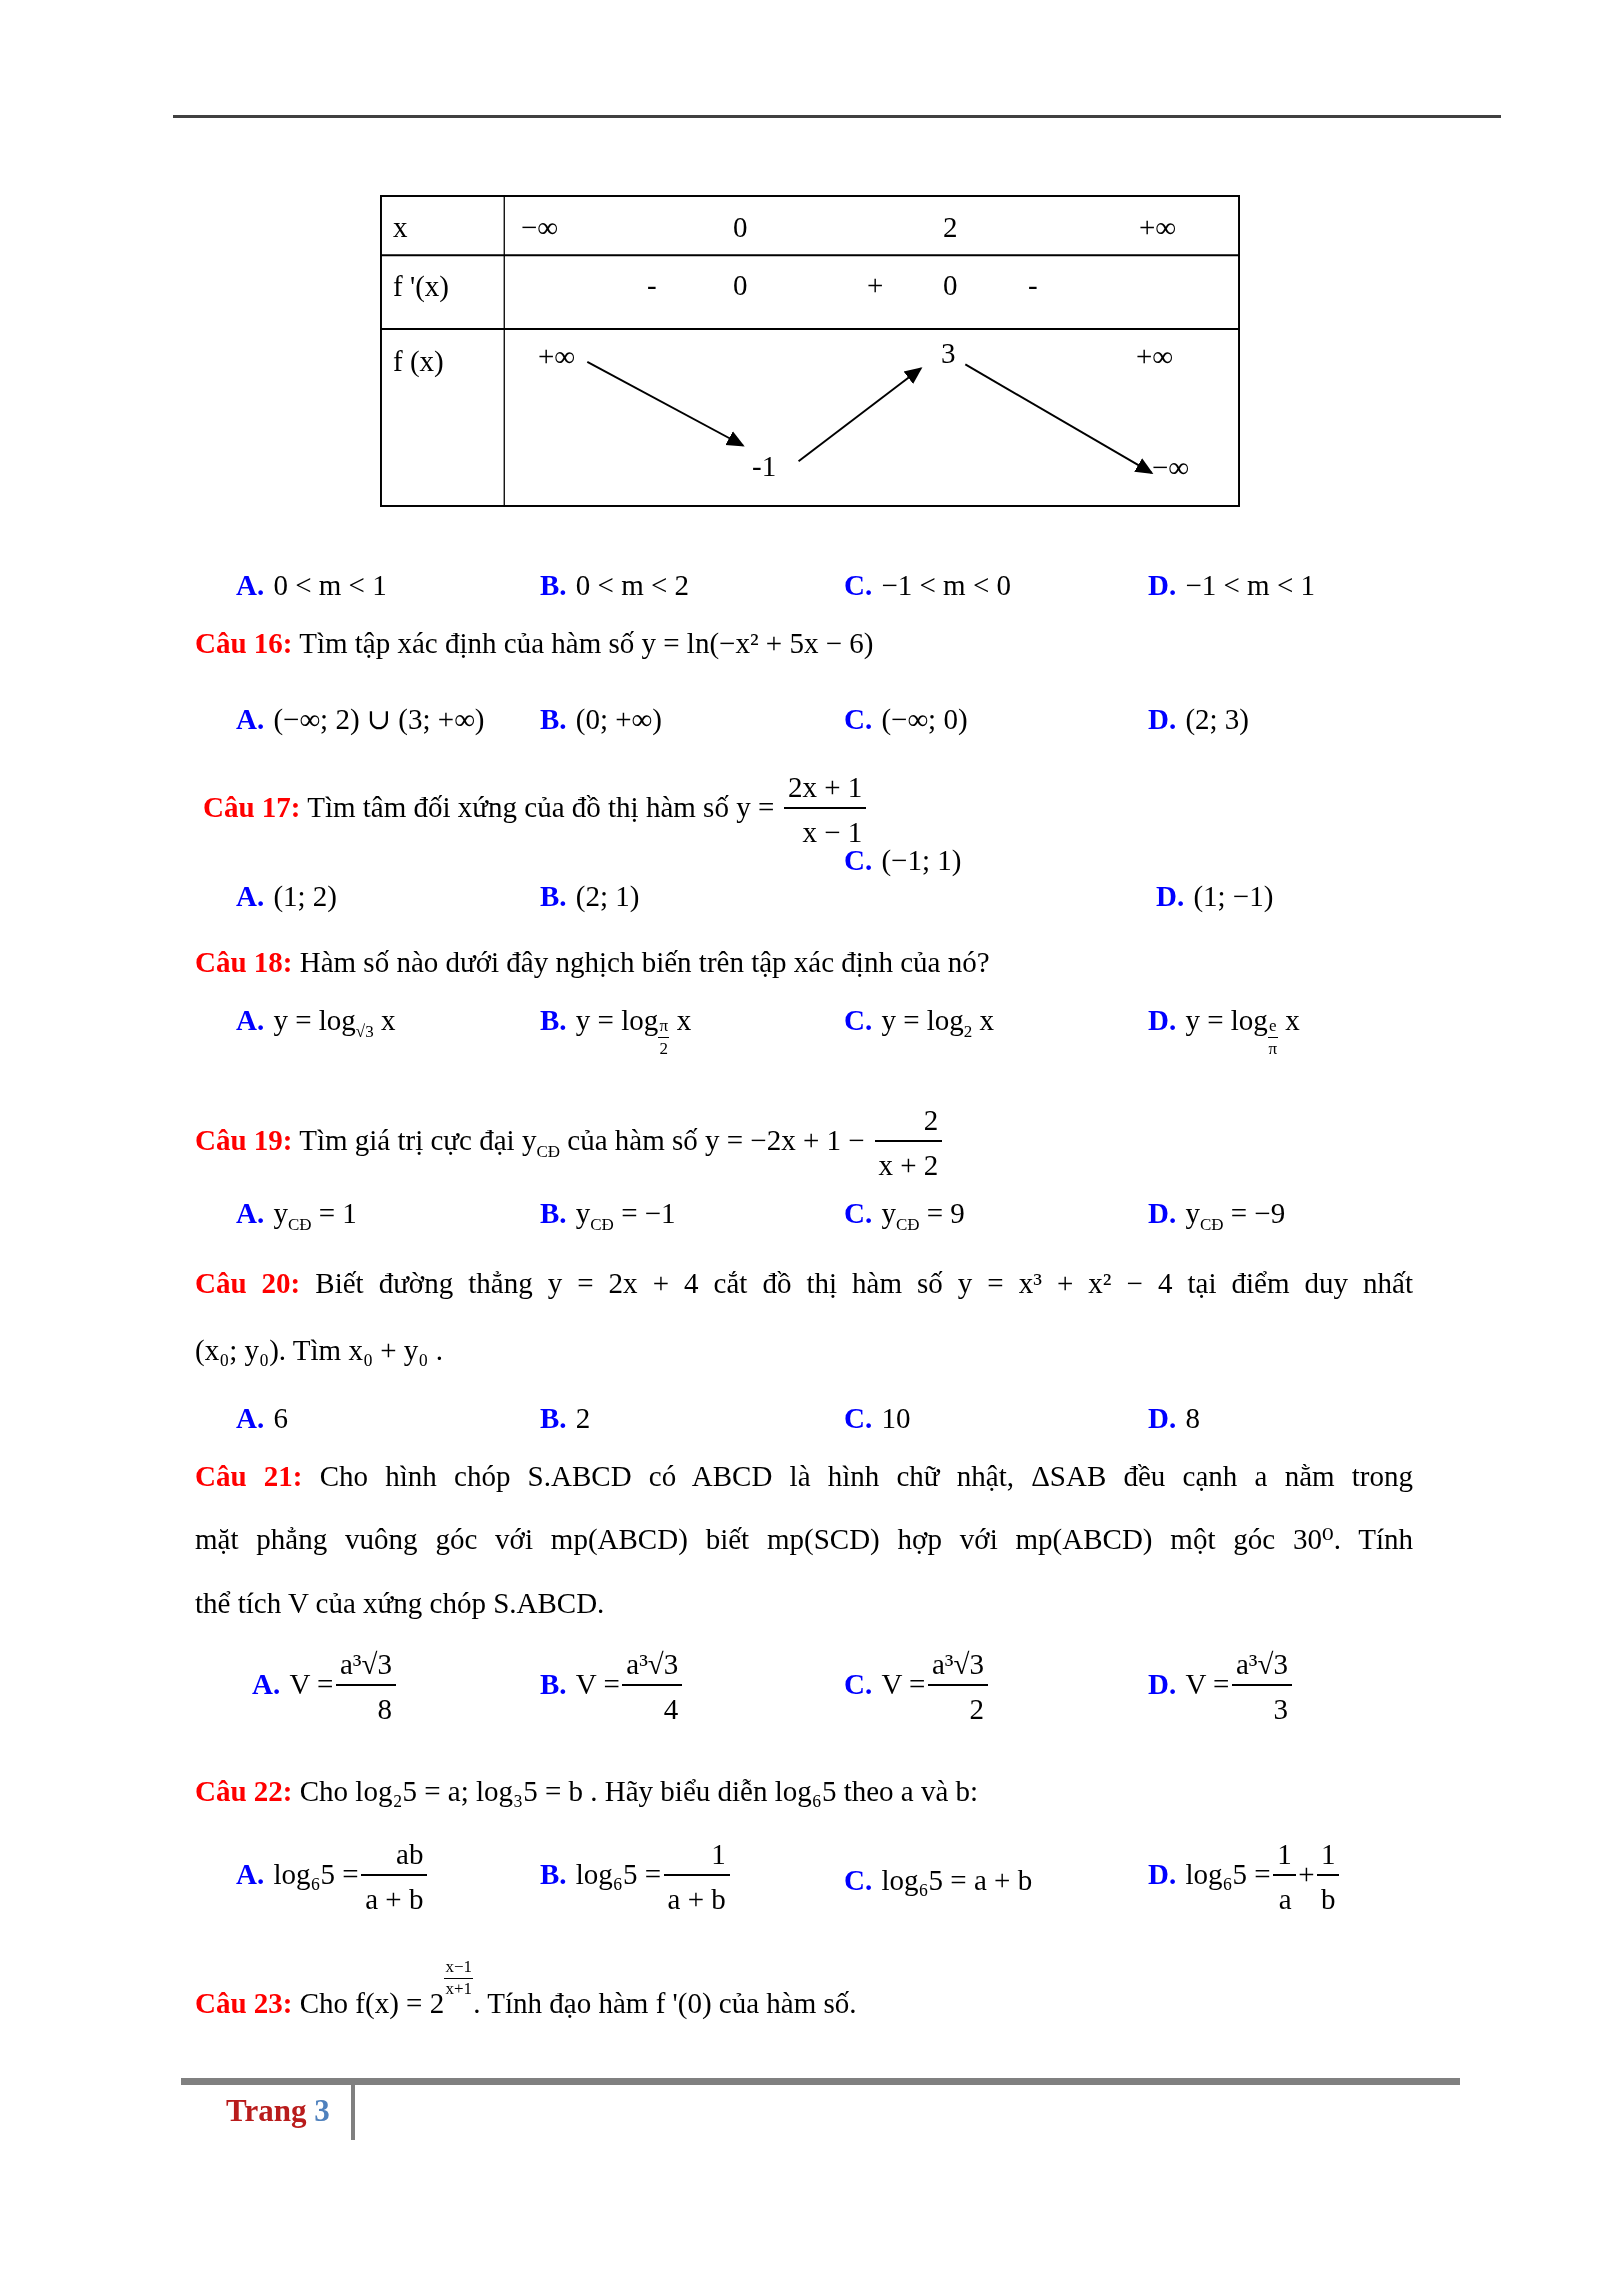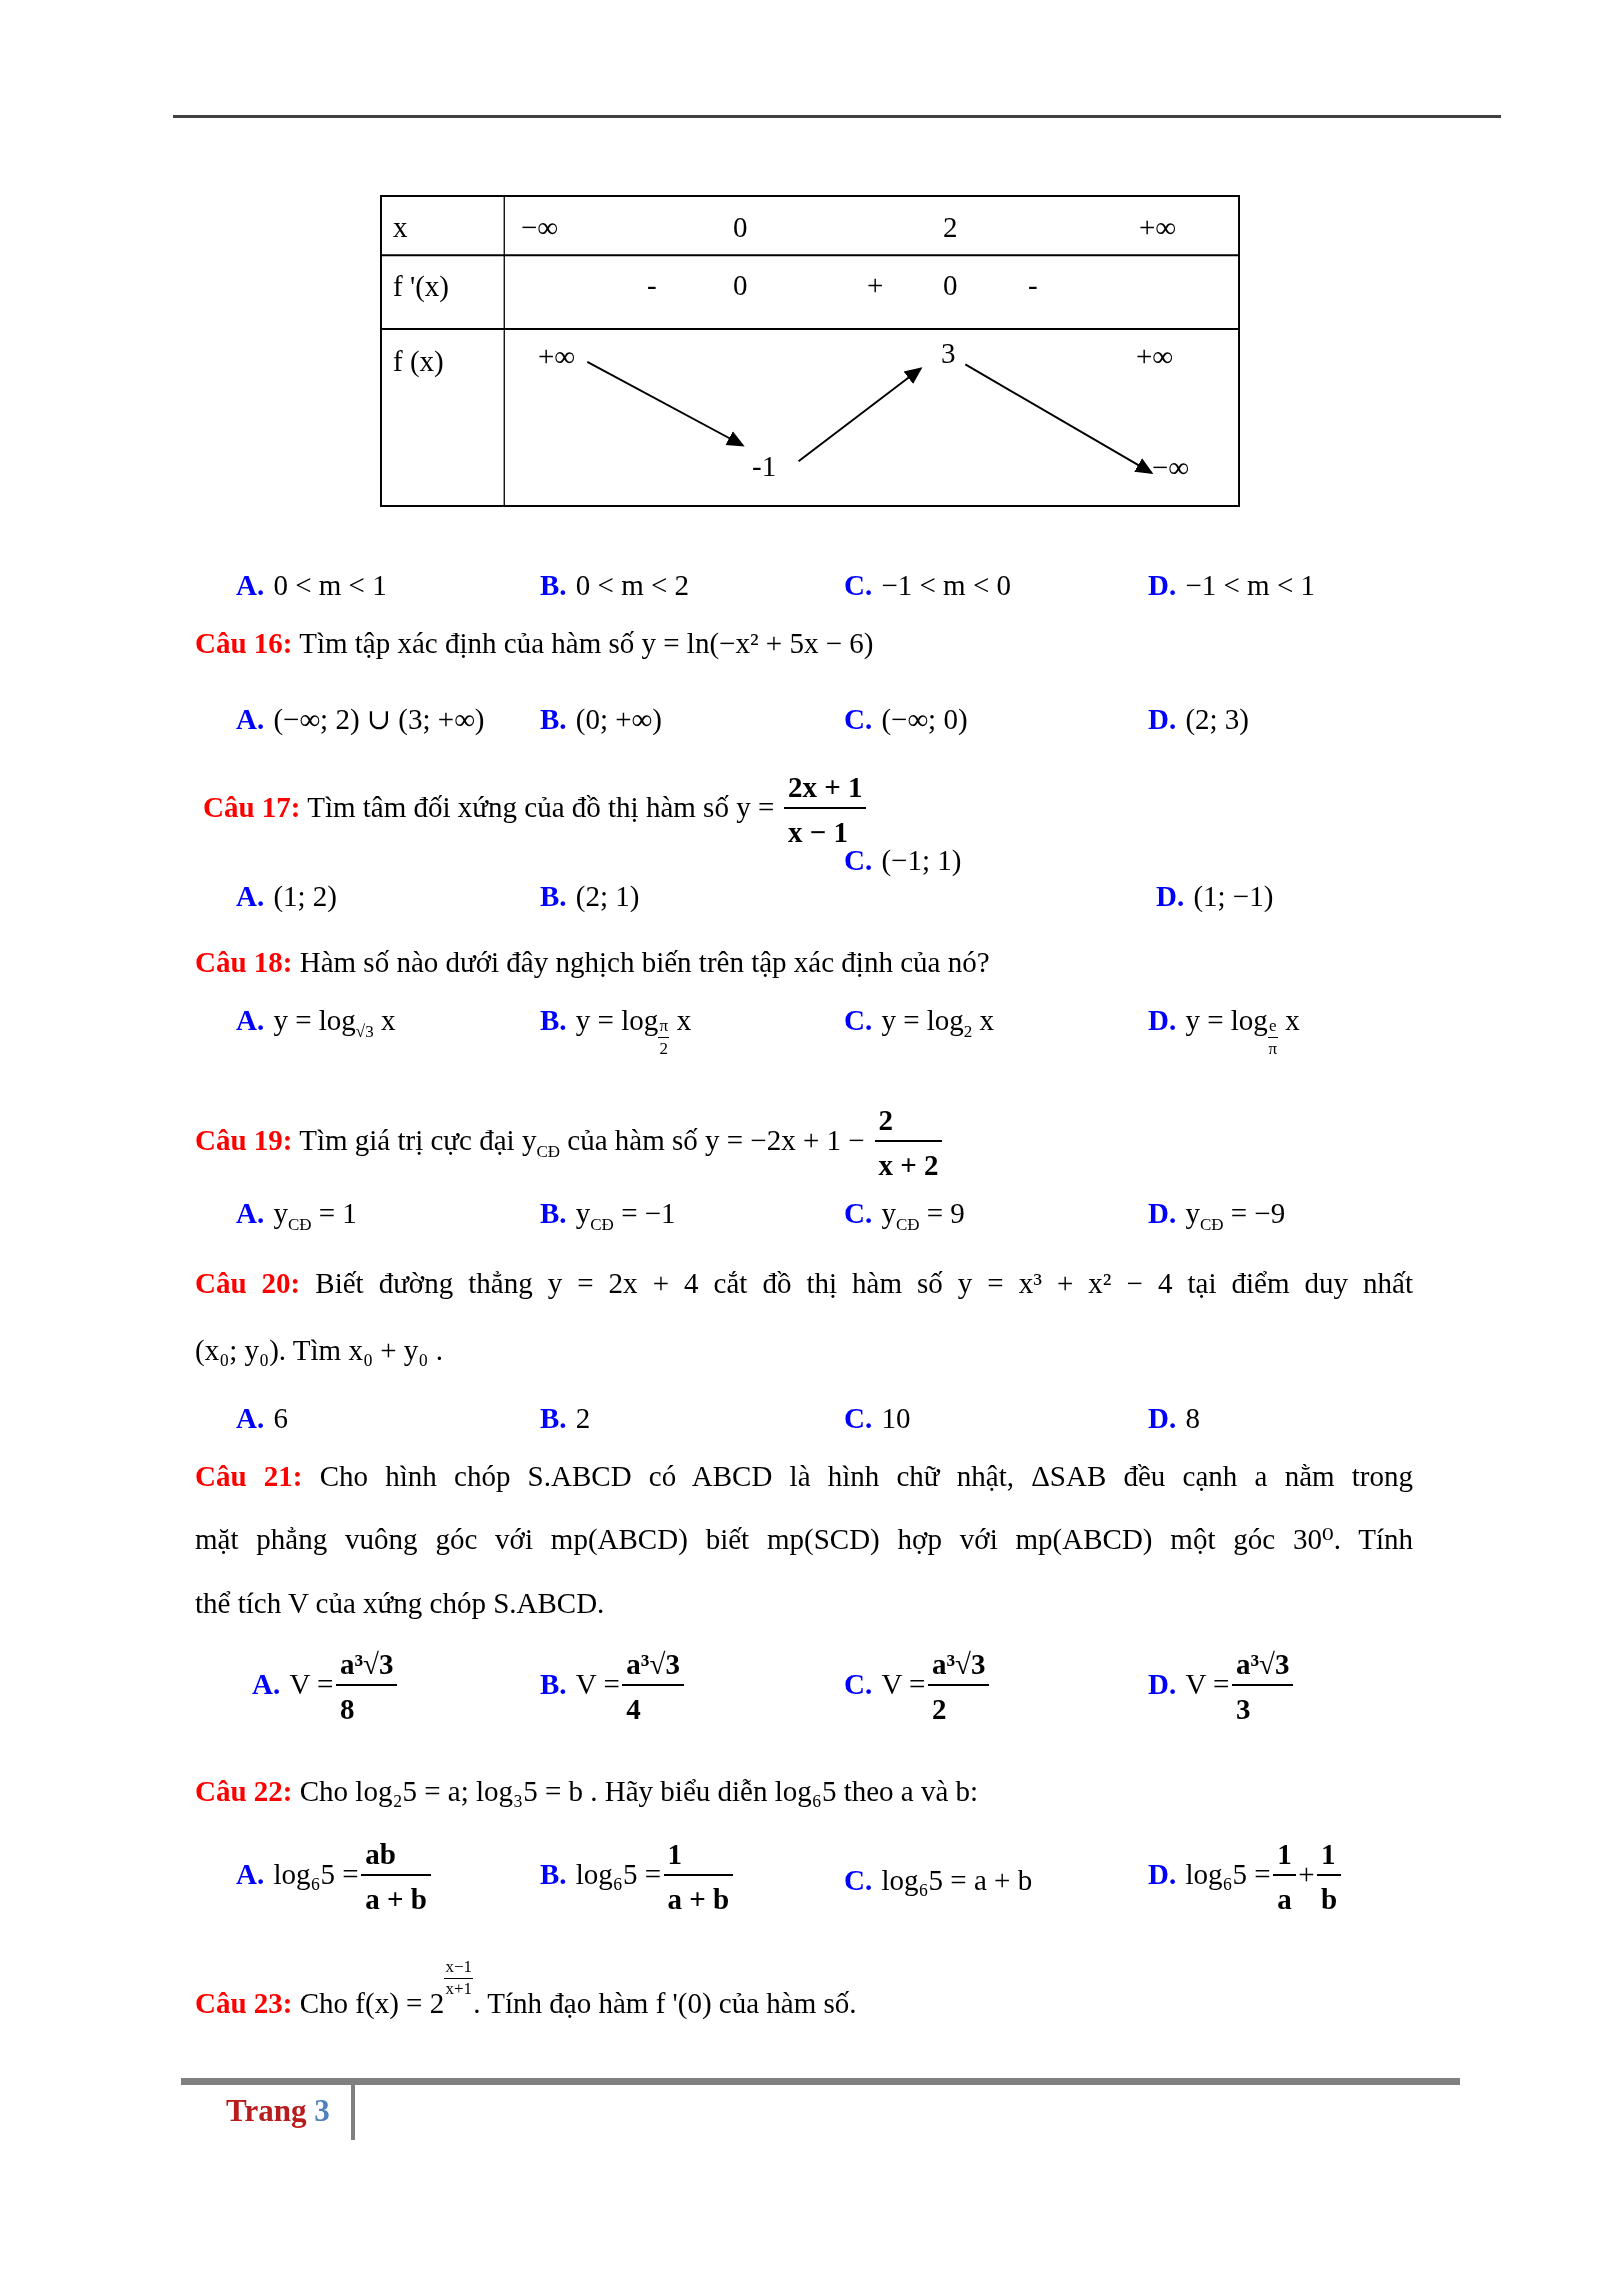--- a/index.html
+++ b/index.html
@@ -4,21 +4,21 @@
 <style>
   html, body { margin: 0; padding: 0; background: #ffffff; }
   body { width: 1623px; height: 2295px; position: relative; overflow: hidden;
          font-family: "Liberation Serif", "DejaVu Serif", serif; color: #000; }
   .abs { position: absolute; }
   .top-rule { left: 173px; top: 115px; width: 1328px; height: 2.6px; background: #404040; }
   .txt { font-size: 29px; line-height: 1; white-space: nowrap; }
   .q-label { color: #ff0000; font-weight: bold; }
   .opt-letter { color: #0000ff; font-weight: bold; margin-right: 9.2px; }
   sub, sup { font-size: 17px; line-height: 0; }
-  .frac { display: inline-block; vertical-align: middle; text-align: left; margin: 0 2.6px; font-weight: bold; }
+  .frac { display: inline-block; vertical-align: middle; text-align: right; margin: 0 2.6px; }
   .frac > span { display: block; padding: 0 3.9px; }
   .frac .num { border-bottom: 2px solid #000; padding-bottom: 5.2px; }
   .frac .den { padding-top: 9px; }
   .small-frac { display: inline-block; vertical-align: middle; text-align: center; font-size: 17px; line-height: 1.1; }
   .small-frac .num { display:block; border-bottom: 1.3px solid #000; padding: 0 1.3px 1.3px; }
   .small-frac .den { display:block; padding-top: 1.3px; }
   
   .vt { left: 380px; top: 195px; width: 860px; height: 312px; }
   .vt svg { position: absolute; left: 0; top: 0; }
   .vt .cell { position: absolute; font-size: 29px; line-height: 1; }

